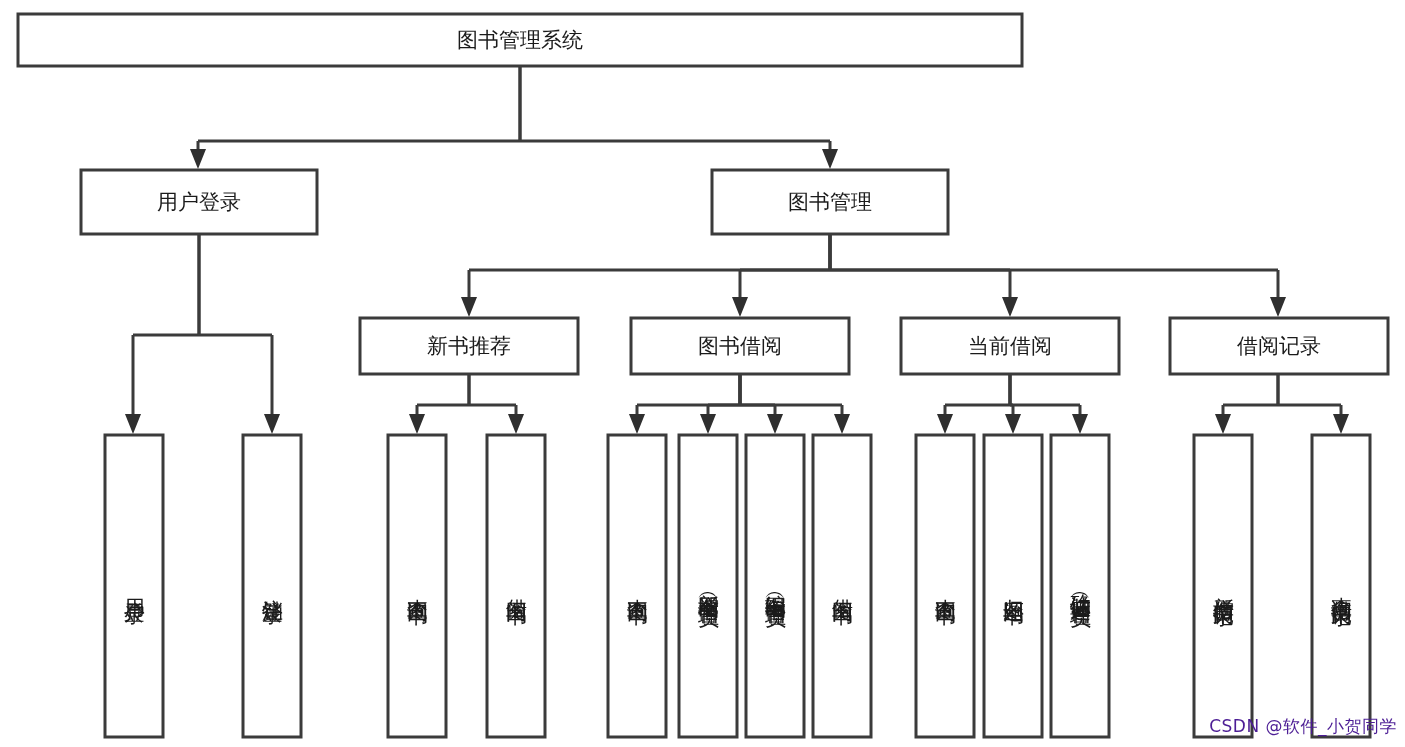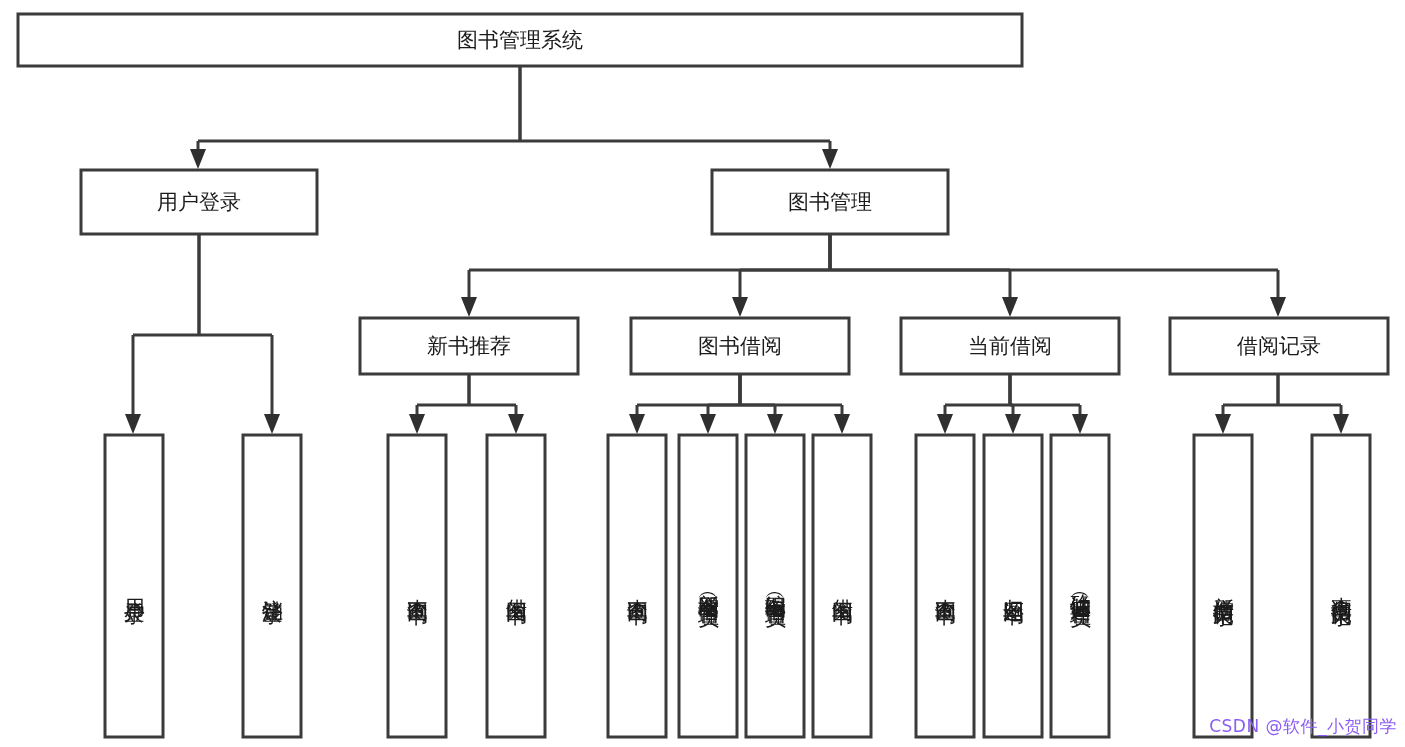--- a/index.html
+++ b/index.html
@@ -66,21 +66,21 @@
     white-space: nowrap;
     pointer-events: none;
     user-select: none;
   }
   #watermark {
     position: absolute;
     right: 8px;
     bottom: 4px;
     font-family: "DejaVu Sans", "Liberation Sans", sans-serif;
     font-size: 17px;
-    color: #8b5cf6;
+    color: #4c1d95;
     letter-spacing: 0.5px;
     user-select: none;
   }
 </style>
 </head>
 <body>
 
 <div id="diagram-root">
 
   <svg id="tree-svg" viewBox="0 0 1405 747" xmlns="http://www.w3.org/2000/svg">

